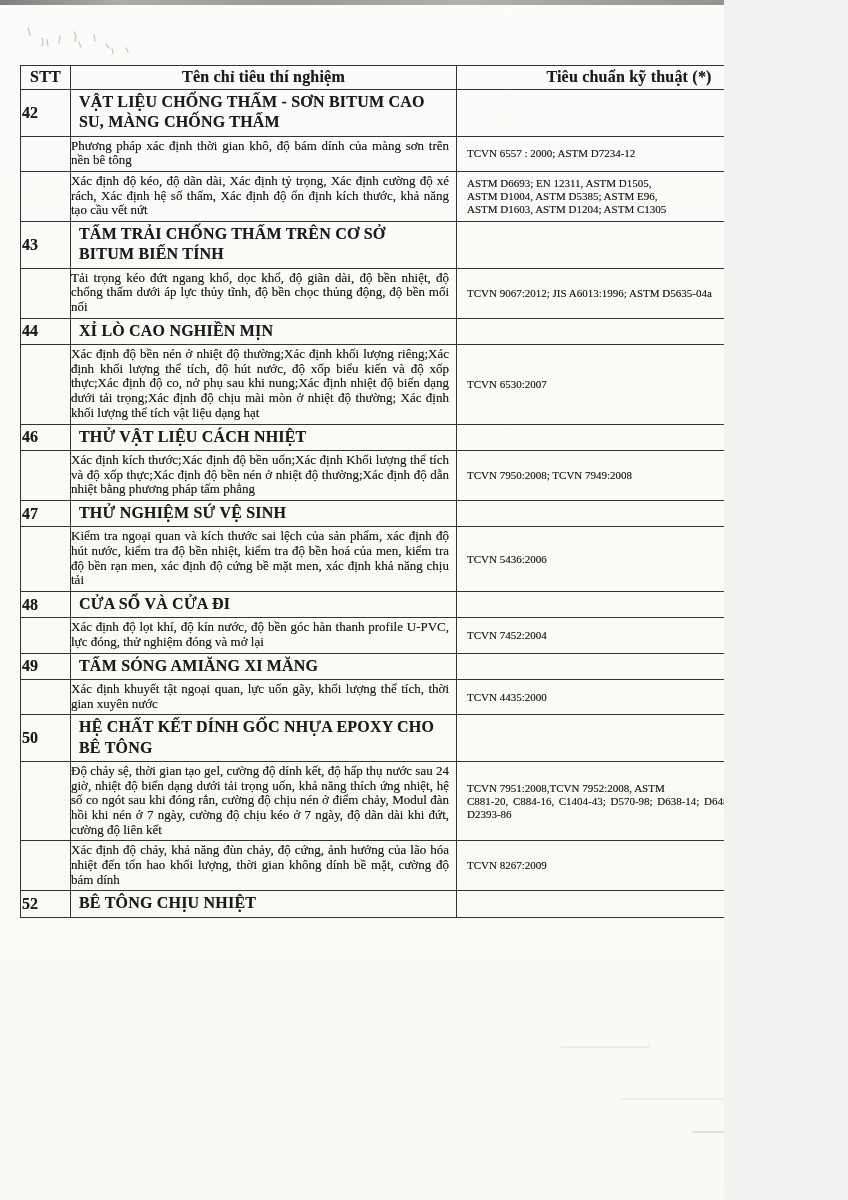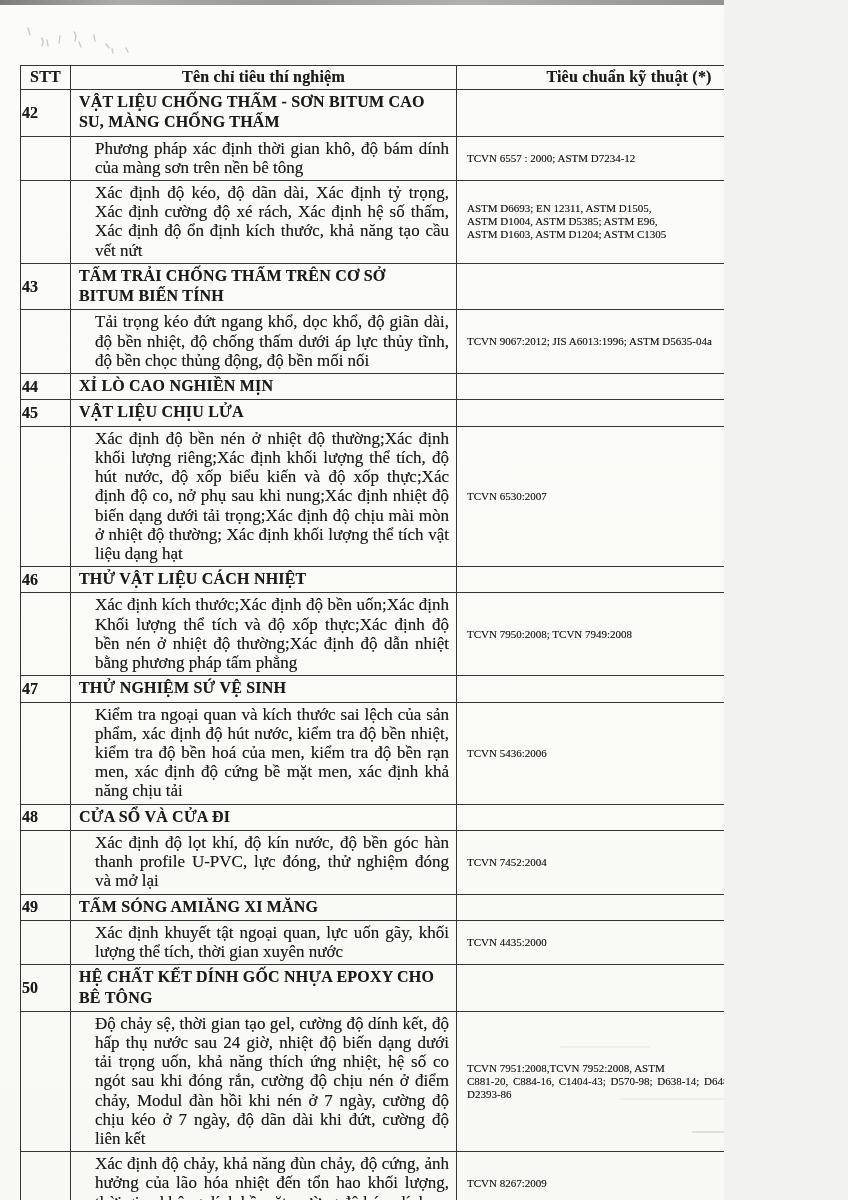--- a/index.html
+++ b/index.html
@@ -48,22 +48,22 @@
     font-size:16px; font-weight:bold; text-align:center;
     padding:1px 2px 2px 2px; height:20px;
     letter-spacing:.2px;
   }
   td.stt {
     vertical-align:middle;
     font-weight:bold; font-size:16px; padding:1px;
   }
   td.name {
     vertical-align:top; text-align:justify;
-    font-size:17px; line-height:1.13;
-    padding:2px 7px 3px 24px;
+    font-size:13px; line-height:1.13;
+    padding:2px 7px 3px 0;
     white-space:pre-line;
   }
   tr.row-section td.name {
     font-weight:bold; font-size:16px; line-height:1.27;
     text-align:left; letter-spacing:.2px; padding:2px 6px 3px 8px;margin-left:12px;
   }
   td.std {
     vertical-align:middle; text-align:justify;
     font-size:11px; line-height:1.18;
     padding:2px 8px 2px 10px;
@@ -148,25 +148,20 @@
         <tr class="row-item">
           <td class="stt"></td>
           <td class="name">Tải trọng kéo đứt ngang khổ, dọc khổ, độ giãn dài, độ bền nhiệt, độ chống thấm dưới áp lực thủy tĩnh, độ bền chọc thủng động, độ bền mối nối</td>
           <td class="std">TCVN 9067:2012; JIS A6013:1996; ASTM D5635-04a</td>
         </tr>
         <tr class="row-section">
           <td class="stt">44</td>
           <td class="name">XỈ LÒ CAO NGHIỀN MỊN</td>
           <td class="std"></td>
         </tr>
-        <tr class="row-section">
-          <td class="stt">45</td>
-          <td class="name">VẬT LIỆU CHỊU LỬA</td>
-          <td class="std"></td>
-        </tr>
         <tr class="row-item">
           <td class="stt"></td>
           <td class="name">Xác định độ bền nén ở nhiệt độ thường;Xác định khối lượng riêng;Xác định khối lượng thể tích, độ hút nước, độ xốp biểu kiến và độ xốp thực;Xác định độ co, nở phụ sau khi nung;Xác định nhiệt độ biến dạng dưới tải trọng;Xác định độ chịu mài mòn ở nhiệt độ thường; Xác định khối lượng thể tích vật liệu dạng hạt</td>
           <td class="std">TCVN 6530:2007</td>
         </tr>
         <tr class="row-section">
           <td class="stt">46</td>
           <td class="name">THỬ VẬT LIỆU CÁCH NHIỆT</td>
           <td class="std"></td>
         </tr>

